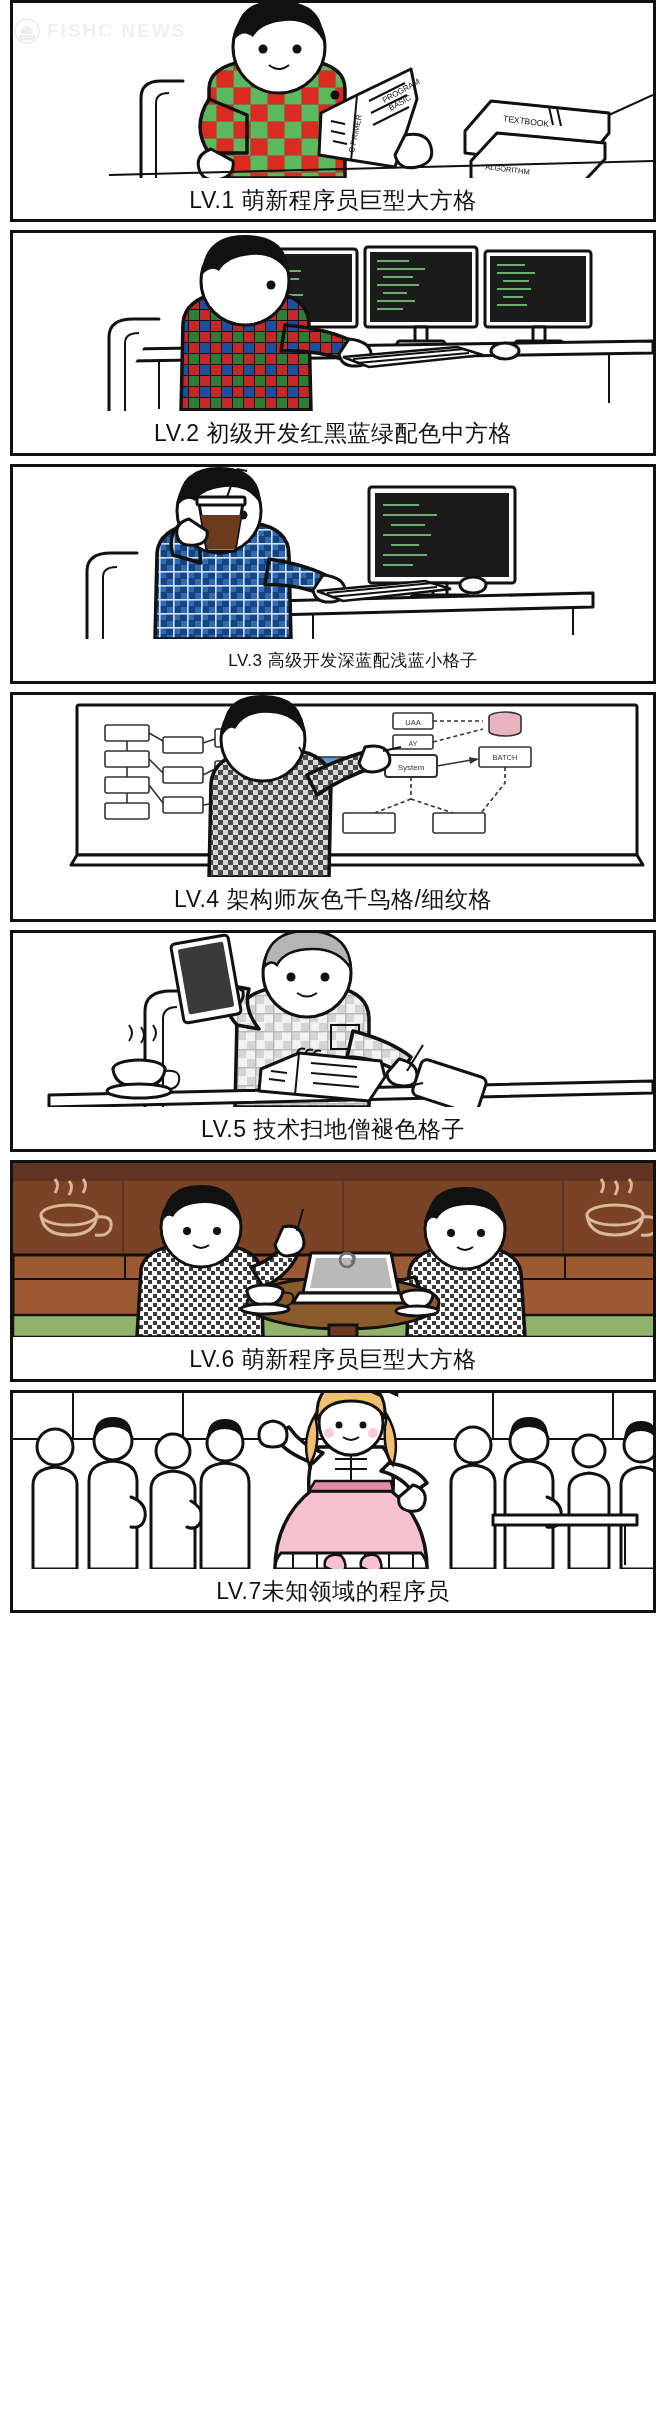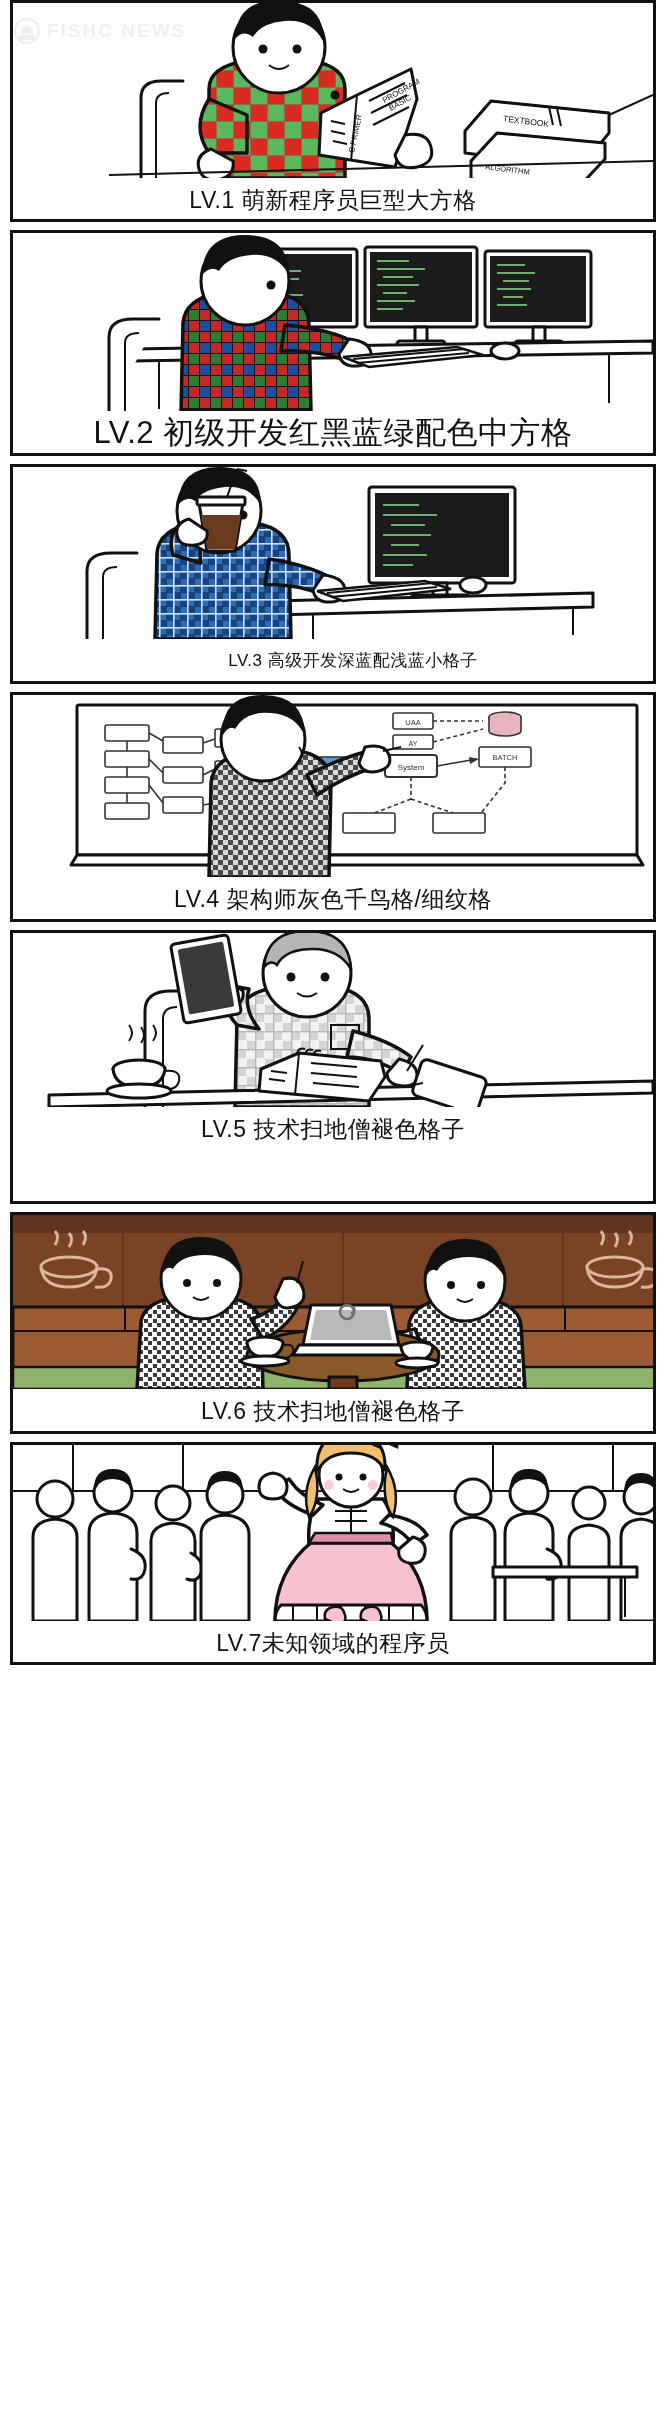--- a/index.html
+++ b/index.html
@@ -204,21 +204,21 @@
         <circle cx="258" cy="52" r="4.5" fill="#111"></circle>
 
         <g>
           <path class="kbd" d="M330 124 L444 114 L470 122 L356 134 Z"></path>
           <path class="thin" d="M340 126 L452 116 M344 130 L456 120"></path>
         </g>
 
         <ellipse class="outline" cx="492" cy="118" rx="14" ry="8"></ellipse>
       </svg>
     </div>
-    <div class="caption" style="font-size:31px; line-height:44px; height:44px;">
+    <div class="caption" style="font-size:23px; line-height:44px; height:44px;">
       <span class="cap-text">LV.2 初级开发红黑蓝绿配色中方格</span>
     </div>
   </div>
 
   <div class="panel" style="height:220px;">
     <div class="art" style="height:172px;">
       <svg width="660" height="172" viewBox="0 0 660 172">
         <defs>
           <pattern id="p3plaid" width="14" height="14" patternUnits="userSpaceOnUse">
             <rect width="14" height="14" fill="#17447e"></rect>
@@ -344,21 +344,21 @@
         <circle class="outline" cx="250" cy="44" r="42"></circle>
         <path class="hair" d="M210 40 Q208 0 250 0 Q292 0 292 42 Q284 20 258 18 Q232 16 222 34 Q216 30 210 40 Z"></path>
         <path class="thin" d="M286 52 q6 8 0 14"></path>
       </svg>
     </div>
     <div class="caption" style="font-size:23px; line-height:44px; height:44px;">
       <span class="cap-text">LV.4 架构师灰色千鸟格/细纹格</span>
     </div>
   </div>
 
-  <div class="panel" style="height:274px;">
+  <div class="panel" style="height:222px;">
     <div class="art" style="height:174px;">
       <svg width="660" height="174" viewBox="0 0 660 174">
         <defs>
           <pattern id="p5faded" width="18" height="18" patternUnits="userSpaceOnUse">
             <rect width="18" height="18" fill="#f2f2f2"></rect>
             <rect x="0" y="0" width="8" height="8" fill="#d4d4d4"></rect>
             <rect x="9" y="9" width="8" height="8" fill="#d4d4d4"></rect>
             <rect x="0" y="8" width="18" height="1.4" fill="#b8b8b8"></rect>
             <rect x="8" y="0" width="1.4" height="18" fill="#b8b8b8"></rect>
           </pattern>
@@ -498,21 +498,21 @@
           <ellipse class="outline" cx="252" cy="146" rx="24" ry="5"></ellipse>
         </g>
         <g>
           <ellipse class="outline" cx="404" cy="132" rx="16" ry="5"></ellipse>
           <path class="outline" d="M388 132 q2 13 16 13 q14 0 16 -13"></path>
           <ellipse class="outline" cx="404" cy="148" rx="21" ry="5"></ellipse>
         </g>
       </svg>
     </div>
     <div class="caption" style="font-size:23px; line-height:44px; height:44px;">
-      <span class="cap-text">LV.6 技术扫地僧褪色格子</span>
+      <span class="cap-text">LV.6 萌新程序员巨型大方格</span>
     </div>
   </div>
 
   <div class="panel" style="height:223px; margin-bottom:23px;">
     <div class="art" style="height:176px;">
       <svg width="660" height="176" viewBox="0 0 660 176">
 
         <path class="thin" d="M0 46 L660 46" stroke="#ccc"></path>
         <path class="thin" d="M60 0 L60 46 M170 0 L170 46 M480 0 L480 46 M600 0 L600 46" stroke="#ddd"></path>
 

